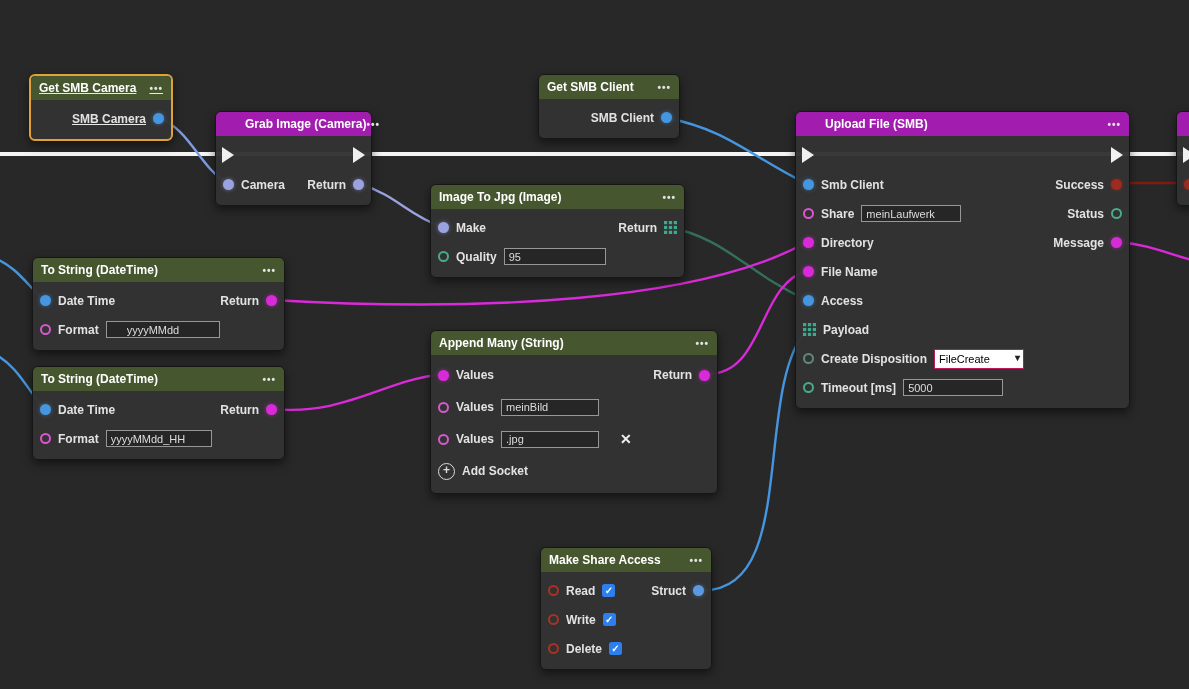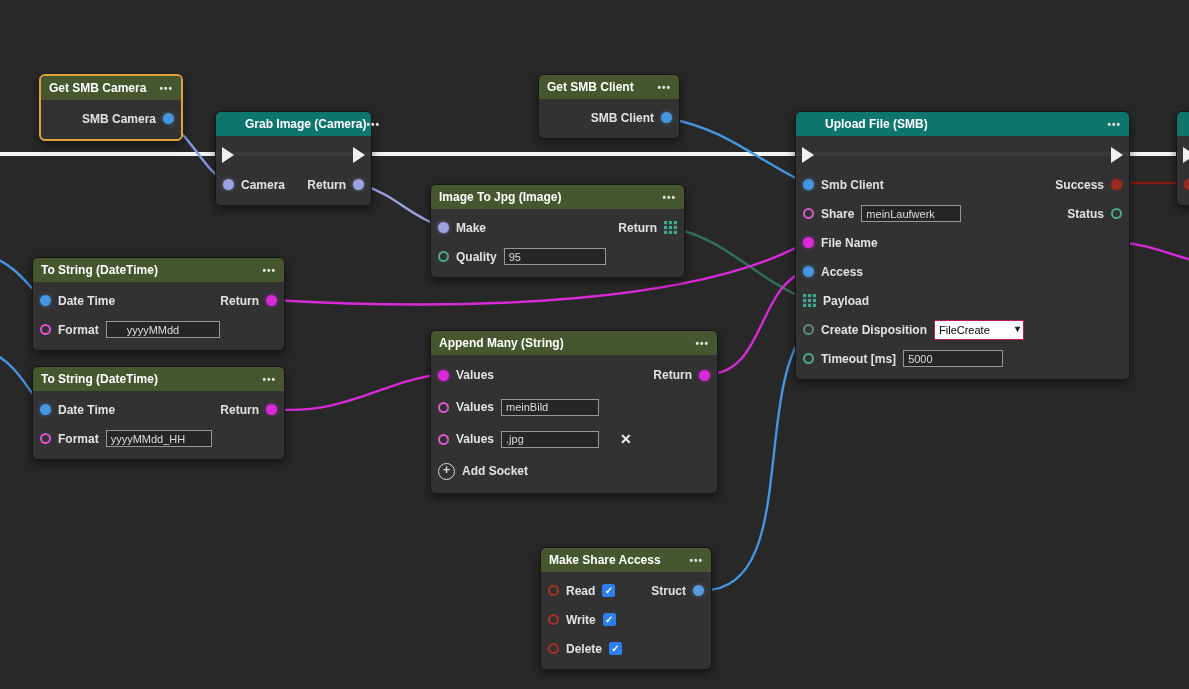--- a/index.html
+++ b/index.html
@@ -7,21 +7,21 @@
     background:#282828;font-family:"Liberation Sans",sans-serif;}
   svg.wires{position:absolute;left:0;top:0;z-index:0;}
   .node{position:absolute;z-index:1;background:rgba(51,51,51,0.97);
     border:1px solid #161616;border-radius:6px;
     box-shadow:0 4px 10px rgba(0,0,0,.5);color:#e8e8e8;}
   .node.selected{border:2px solid #dfa238;}
   .hdr{display:flex;justify-content:space-between;align-items:center;
     height:24px;padding:0 8px;border-radius:5px 5px 0 0;
     font-size:12px;font-weight:bold;color:#fff;}
   .hdr.green{background:#46562e;}
-  .hdr.blue{background:#0f766e;padding-left:29px;}
+  .hdr.blue{background:#a21caf;padding-left:29px;}
   .menu{font-size:10px;letter-spacing:1px;color:#e5e5e5;cursor:pointer;}
   .rows{padding:4px 0 6px;border-radius:14px;}
   .row{display:flex;align-items:center;gap:7px;height:29px;padding:0 7px;
     font-size:12px;font-weight:600;color:#e2e2e2;}
   .row.tall{height:32px;}
   .sp{flex:1;}
   .erow{display:flex;align-items:center;justify-content:space-between;
     height:30px;padding:0 6px;}
   .exec{width:0;height:0;border-style:solid;border-width:8px 0 8px 12px;
     border-color:transparent transparent transparent #f0f0f0;}
@@ -66,21 +66,21 @@
     <path d="M668 227 C726 238 748 274 807 300" stroke="#33705c" stroke-width="2.4" fill="none" stroke-linecap="round"></path>
     <path d="M272 300 C480 312 700 302 807 242" stroke="#d92ad9" stroke-width="2.4" fill="none" stroke-linecap="round"></path>
     <path d="M272 409 C345 416 382 381 442 374" stroke="#d92ad9" stroke-width="2.4" fill="none" stroke-linecap="round"></path>
     <path d="M705 374 C765 377 757 284 807 271" stroke="#d92ad9" stroke-width="2.4" fill="none" stroke-linecap="round"></path>
     <path d="M699 590 C800 597 752 392 807 329" stroke="#4596e0" stroke-width="2.4" fill="none" stroke-linecap="round"></path>
     <path d="M-6 258 C16 266 28 286 44 300" stroke="#4596e0" stroke-width="2.4" fill="none" stroke-linecap="round"></path>
     <path d="M-6 354 C16 364 28 390 44 409" stroke="#4596e0" stroke-width="2.4" fill="none" stroke-linecap="round"></path>
     <path d="M1117 242 C1152 245 1165 253 1192 260" stroke="#d92ad9" stroke-width="2.4" fill="none" stroke-linecap="round"></path>
   </svg>
 
-  <div class="node selected" style="left:39px;top:74px;width:140px;">
+  <div class="node selected" style="left:29px;top:74px;width:140px;text-decoration:underline;">
     <div class="hdr green">
       <span class="lbl">Get SMB Camera</span>
       <span class="menu">•••</span>
     </div>
     <div class="rows">
       <div class="row">
         <span class="sp"></span>
         <span class="lbl">SMB Camera</span>
         <span class="pin f-blue"></span>
       </div>
@@ -271,20 +271,27 @@
         <span class="lbl">Success</span>
         <span class="pin f-red"></span>
       </div>
       <div class="row">
         <span class="pin h-pink"></span>
         <span class="lbl">Share</span>
         <input class="tfield" style="width: 90px;" value="meinLaufwerk">
         <span class="sp"></span>
         <span class="lbl">Status</span>
         <span class="pin h-teal"></span>
+      </div>
+      <div class="row">
+        <span class="pin f-mag"></span>
+        <span class="lbl">Directory</span>
+        <span class="sp"></span>
+        <span class="lbl">Message</span>
+        <span class="pin f-mag"></span>
       </div>
       <div class="row">
         <span class="pin f-mag"></span>
         <span class="lbl">File Name</span>
       </div>
       <div class="row">
         <span class="pin f-blue"></span>
         <span class="lbl">Access</span>
       </div>
       <div class="row">

